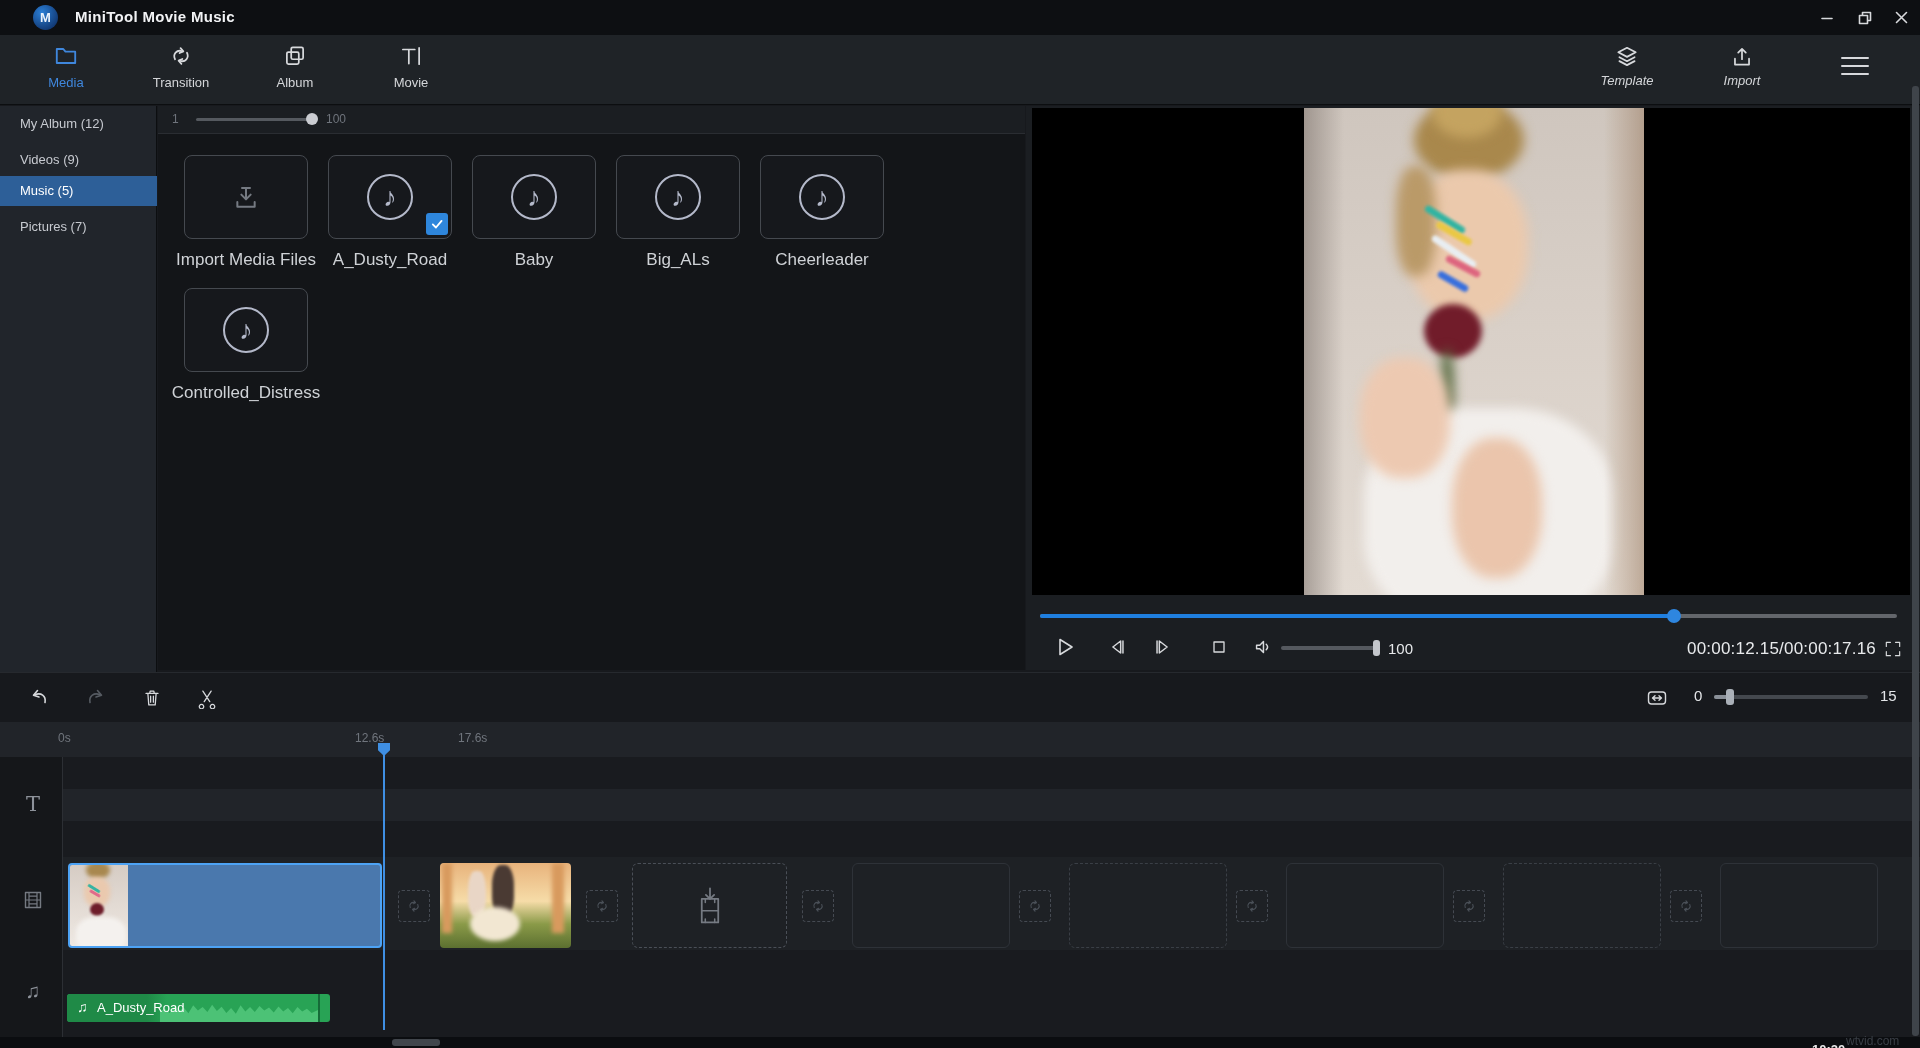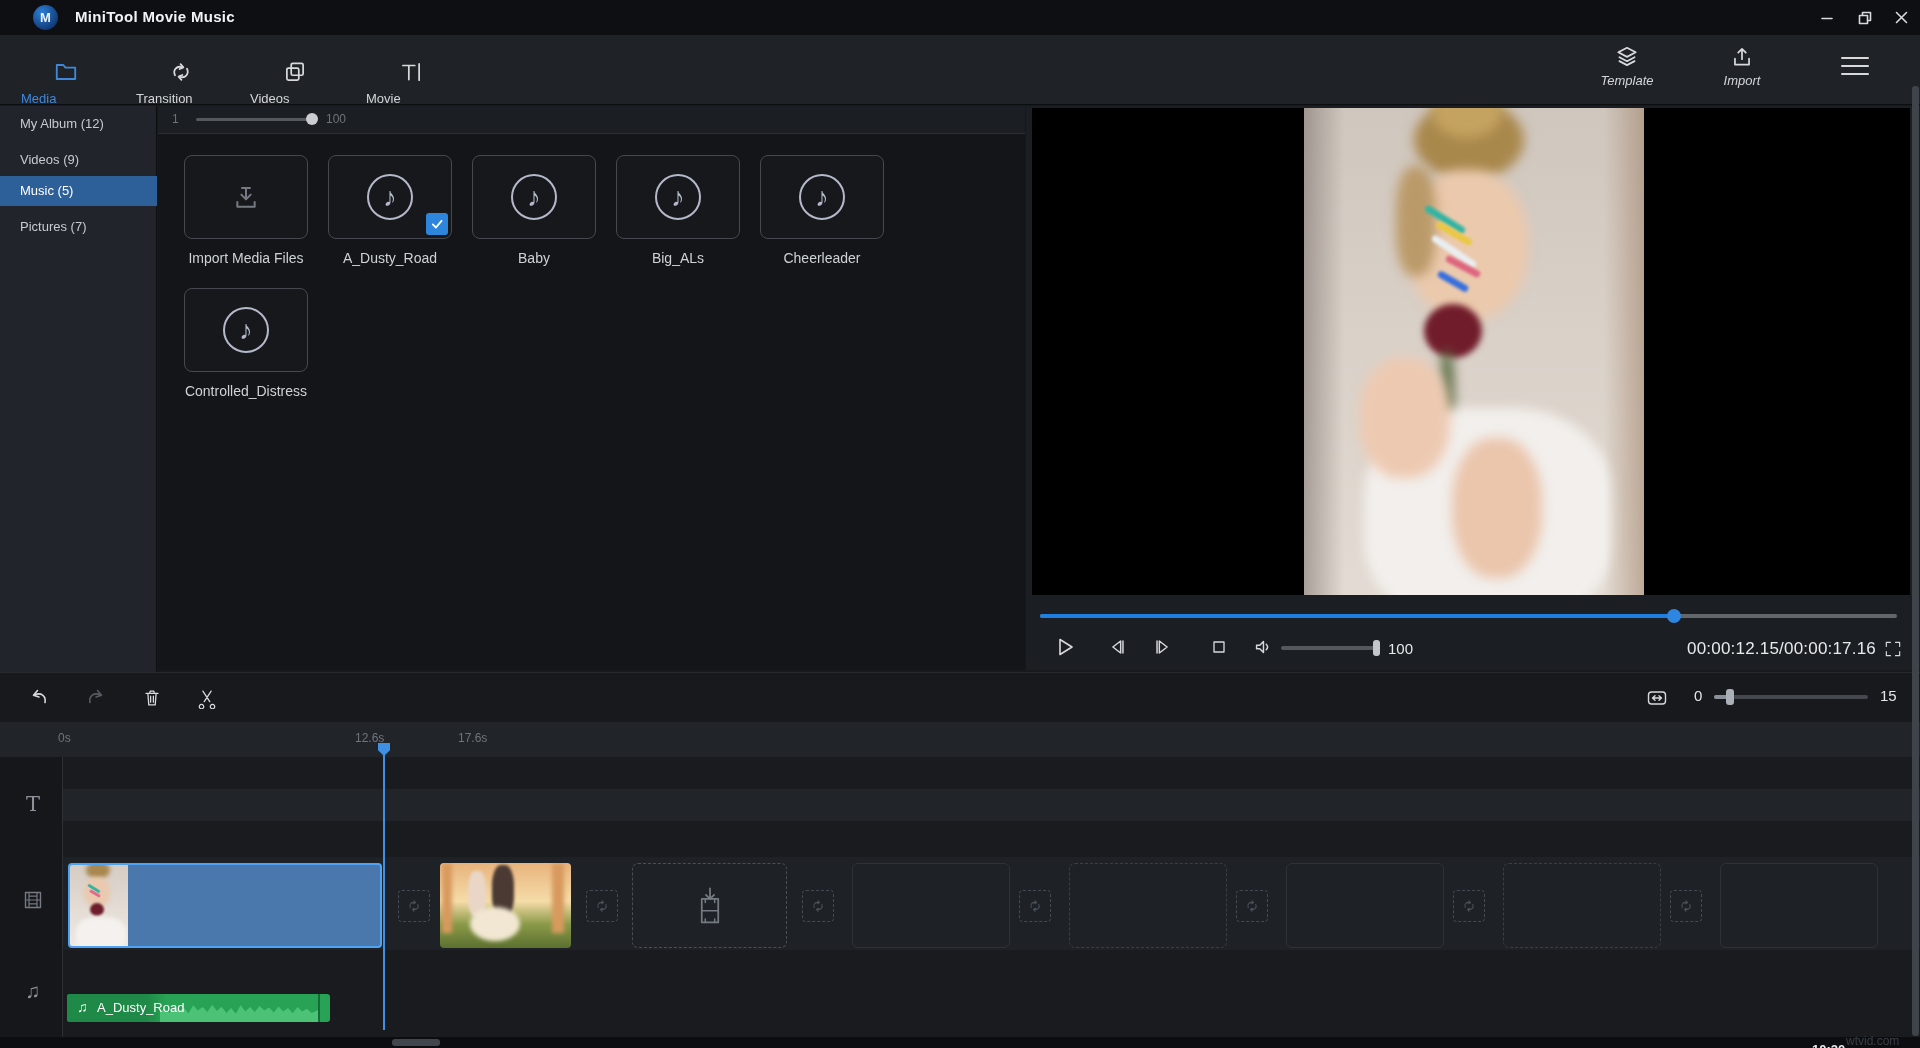--- a/index.html
+++ b/index.html
@@ -11,40 +11,40 @@
   
   .titlebar { position:absolute; left:0; top:0; width:1920px; height:35px; background:#0d0f12; }
   .logo { position:absolute; left:33px; top:5px; width:25px; height:25px; border-radius:50%;
     background:radial-gradient(circle at 35% 30%, #2b7fd6, #123a75 75%);
     color:#eaf2fb; font-weight:bold; font-size:13px; text-align:center; line-height:25px; }
   .apptitle { position:absolute; left:75px; top:8px; color:#f2f3f5; font-size:15px; font-weight:bold; letter-spacing:.3px; }
   .winbtn { position:absolute; top:5px; width:30px; height:25px; display:flex; align-items:center; justify-content:center; }
 
   
   .toolbar { position:absolute; left:0; top:35px; width:1920px; height:70px; background:#1f2327; border-bottom:1px solid #0c0e10; }
-  .tab { position:absolute; top:20px; width:90px; height:62px; text-align:left; cursor:default; }
+  .tab { position:absolute; top:4px; width:90px; height:62px; text-align:center; cursor:default; }
   .tab .ticon { display:block; height:30px; margin-top:4px; }
   .tab .tlabel { display:block; font-size:13px; color:#d4d6d9; margin-top:2px; }
   .tab.active .tlabel { color:#3f87dd; }
   .rtool { position:absolute; top:4px; width:96px; height:62px; text-align:center;font-style:italic; }
   .rtool .tlabel { display:block; font-size:13px; color:#d4d6d9; margin-top:2px; }
 
   
   .sidebar { position:absolute; left:0; top:106px; width:157px; height:688px; background:#21252b; border-right:1px solid #0c0e10; }
   .sideitem { position:absolute; left:0; width:157px; height:30px; color:#c7cad0; font-size:13px; line-height:30px; padding-left:20px; }
   .sideitem.sel { background:#2d5f98; color:#fff; }
 
   
   .mediapanel { position:absolute; left:158px; top:106px; width:867px; height:564px; background:#131518; }
   .msliderrow { position:absolute; left:0; top:0; width:867px; height:28px; background:#1b1e22; border-bottom:1px solid #2a2d32; }
   .mslider-label { position:absolute; top:6px; font-size:12px; color:#6f747c; }
   .mtrack { position:absolute; left:38px; top:12px; width:116px; height:3px; background:#55595f; border-radius:2px; }
   .mknob { position:absolute; left:148px; top:7px; width:12px; height:12px; border-radius:50%; background:#caccd1; }
   .card { position:absolute; width:124px; height:84px; border:1px solid #45494f; border-radius:8px; background:#16181c; }
-  .cardlabel { position:absolute; width:150px; text-align:center; font-size:14px; color:#cfd2d6; }
+  .cardlabel { position:absolute; width:150px; text-align:center; font-size:17px; color:#cfd2d6; }
   .musiccircle { position:absolute; left:38px; top:18px; width:46px; height:46px; border:2.5px solid #b4b9ca; border-radius:50%;
     color:#b4b9ca; font-size:27px; text-align:center; line-height:42px; }
   .check { position:absolute; right:3px; bottom:3px; width:22px; height:22px; background:#2e86dc; border-radius:3px;
     display:flex; align-items:center; justify-content:center; }
 
   
   .preview { position:absolute; left:1026px; top:106px; width:894px; height:564px; background:#1b1e22; }
   .video { position:absolute; left:6px; top:2px; width:878px; height:487px; background:#000; overflow:hidden; }
   .photo { position:absolute; left:272px; top:0; width:340px; height:487px; overflow:hidden;
     background:linear-gradient(180deg,#cfc6be 0%,#d9d0c8 45%,#e3dbd3 100%); filter:saturate(1.05); }
@@ -146,21 +146,21 @@
       </span>
       <span class="tlabel">Transition</span>
     </div>
     <div class="tab" style="left:250px">
       <span class="ticon">
         <svg width="26" height="26" viewBox="0 0 24 24" style="margin:2px auto 0">
           <rect class="str" x="8.5" y="4" width="11" height="11" rx="1.5"></rect>
             <rect class="str" x="4.5" y="8.5" width="11" height="11" rx="1.5"></rect>
         </svg>
       </span>
-      <span class="tlabel">Videos</span>
+      <span class="tlabel">Album</span>
     </div>
     <div class="tab" style="left:366px">
       <span class="ticon">
         <svg width="26" height="26" viewBox="0 0 24 24" style="margin:2px auto 0">
           <path class="str" d="M4.5 6h11 M10 6v13 M19.5 4.5v15"></path>
         </svg>
       </span>
       <span class="tlabel">Movie</span>
     </div>
 

